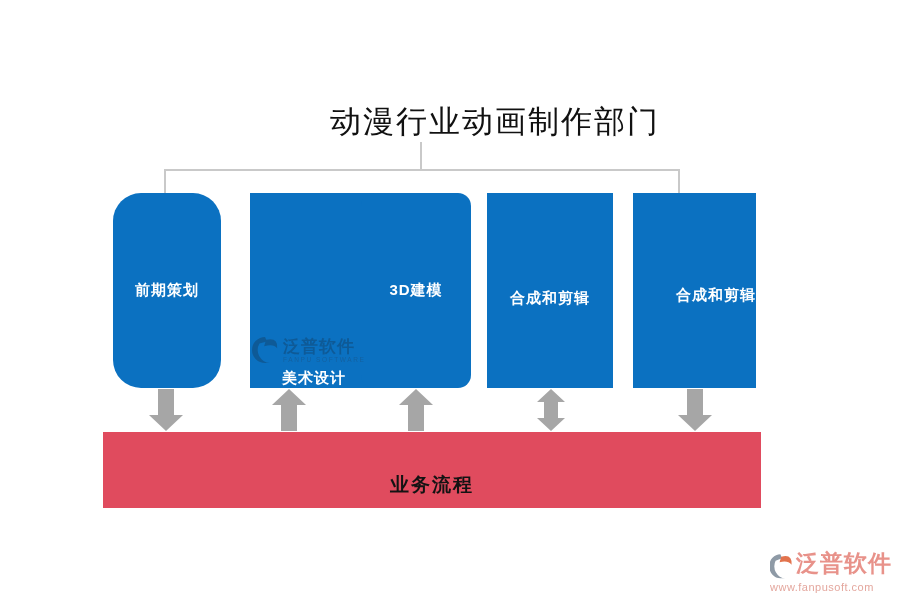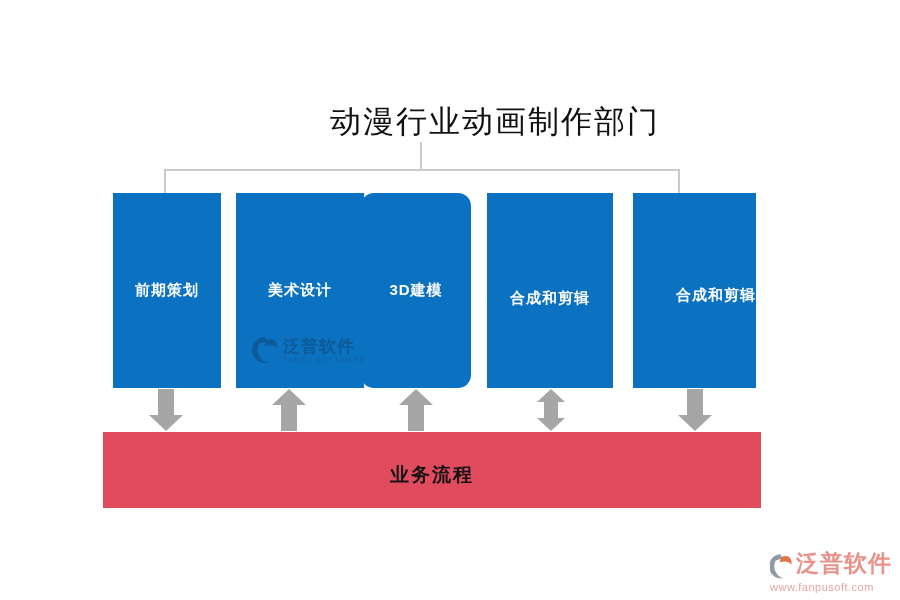--- a/index.html
+++ b/index.html
@@ -18,22 +18,22 @@
   .riser{left:420px;top:142px;width:2px;height:27px;}
   .hline{left:164px;top:169px;width:516px;height:2px;}
   .dropL{left:164px;top:169px;width:2px;height:24px;}
   .dropR{left:678px;top:169px;width:2px;height:24px;}
   
   .dept{
     position:absolute;top:193px;height:195px;background:#0b71c1;
     display:flex;align-items:center;justify-content:center;
     color:#ffffff;font-weight:bold;font-size:15px;letter-spacing:1px;
   }
-  .dept.b1{left:113px;width:108px;}
-  .dept.b2{left:236px;width:128px;}
+  .dept.b1{left:113px;width:108px;border-radius:28px;}
+  .dept.b2{left:250px;width:128px;align-items:flex-end;}
   .dept.b3{left:361px;width:110px;border-radius:13px;}
   .dept.b4{left:487px;width:126px;}
   .dept.b4 .dept-label{transform:translateY(8px);}
   .dept.b5{left:633px;width:123px;justify-content:flex-end;}
   .dept.b5 .dept-label{transform:translateY(5px);}
   
   .arrow{position:absolute;top:389px;width:36px;height:42px;}
   .arrow svg{display:block;width:100%;height:100%;}
   .a1{left:148px;}
   .a2{left:271px;}
@@ -41,21 +41,21 @@
   .a4{left:533px;}
   .a5{left:677px;}
   
   .process-bar{
     position:absolute;left:103px;top:432px;width:658px;height:76px;background:#e04b5e;
     display:flex;justify-content:center;align-items:flex-end;
   }
   .process-bar-label{
     font-family:"DejaVu Serif","Liberation Serif",serif;
     font-size:19px;font-weight:bold;color:#131313;letter-spacing:2px;
-    padding-bottom:20px;
+    padding-bottom:10px;
   }
   
   .watermark{
     position:absolute;left:252px;top:336px;display:flex;align-items:flex-start;
     opacity:0.45;z-index:5;pointer-events:none;
   }
   .watermark .wm-glyph{width:28px;height:28px;margin-right:3px;}
   .wm-text{display:flex;flex-direction:column;}
   .wm-brand{
     font-family:"DejaVu Serif","Liberation Serif",serif;

